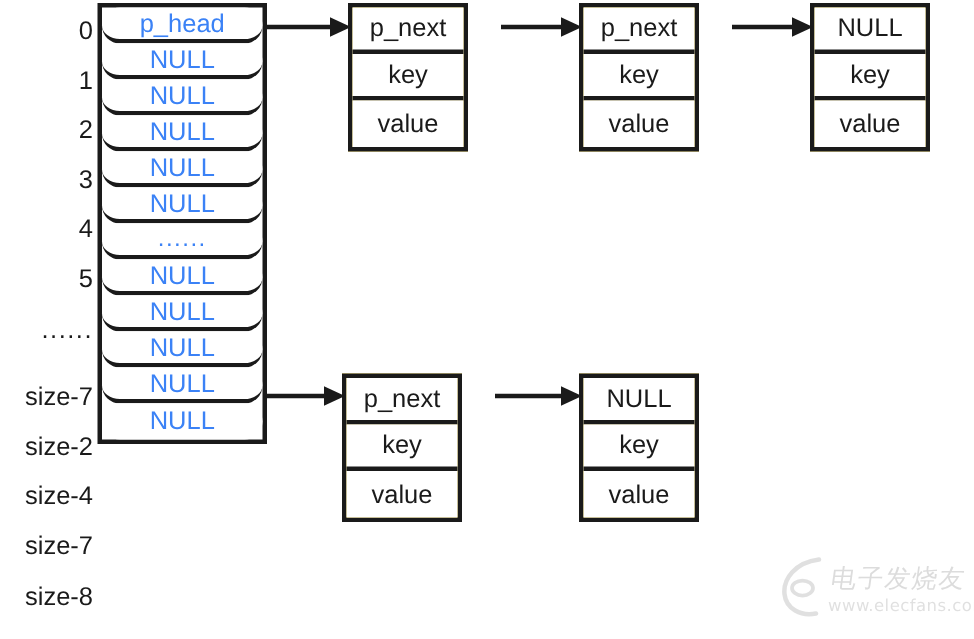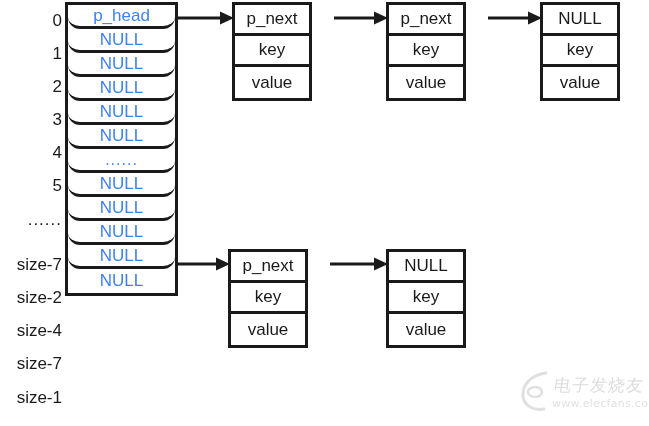--- a/index.html
+++ b/index.html
@@ -146,21 +146,21 @@
   <div class="idx-label" style="top:45px">1</div>
   <div class="idx-label" style="top:78px">2</div>
   <div class="idx-label" style="top:111px">3</div>
   <div class="idx-label" style="top:144px">4</div>
   <div class="idx-label" style="top:177px">5</div>
   <div class="idx-label dots" style="top:211px">......</div>
   <div class="idx-label" style="top:256px">size-7</div>
   <div class="idx-label" style="top:289px">size-2</div>
   <div class="idx-label" style="top:322px">size-4</div>
   <div class="idx-label" style="top:355px">size-7</div>
-  <div class="idx-label" style="top:389px">size-1</div>
+  <div class="idx-label" style="top:389px">size-8</div>
 
   <div id="bucket-array">
     <div class="bucket-cell">p_head</div>
     <div class="bucket-cell">NULL</div>
     <div class="bucket-cell">NULL</div>
     <div class="bucket-cell">NULL</div>
     <div class="bucket-cell">NULL</div>
     <div class="bucket-cell">NULL</div>
     <div class="bucket-cell dots">......</div>
     <div class="bucket-cell">NULL</div>

